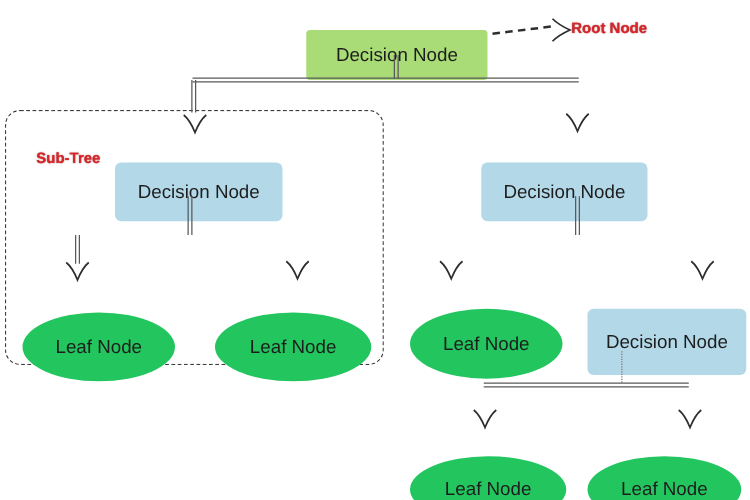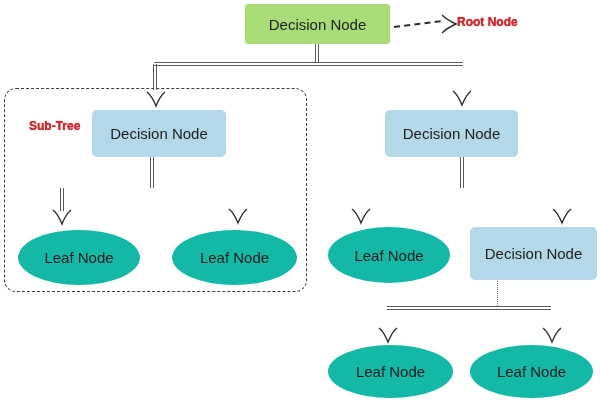--- a/index.html
+++ b/index.html
@@ -2,26 +2,26 @@
 <html><head>
 <meta charset="utf-8">
 <style>
   html,body{margin:0;padding:0;background:#fff;}
   .stage{
     position:relative;width:600px;height:400px;background:#ffffff;overflow:hidden;
     font-family:"Liberation Sans",sans-serif;color:#1a1a1a;
   }
   .node{
     position:absolute;display:flex;align-items:center;justify-content:center;
-    font-size:15px;color:#1d1d1d;text-align:center;box-sizing:border-box;
+    font-size:15px;color:#1d1d1d;text-align:center;box-sizing:border-box;margin-top:20px;
   }
   .box{border-radius:5px;}
   .green{background:#a9dc76;border-radius:3px;}
   .blue{background:#b3d8e8;}
-  .ellipse{background:#14b8a6;border-radius:50%;}
+  .ellipse{background:#22c55e;border-radius:50%;}
   .redlabel{
     position:absolute;font-size:12px;font-weight:bold;color:#d8262b;
     text-shadow:0 0 1px #8f181b;white-space:nowrap;
   }
   .subtree-box{
     position:absolute;left:4px;top:88px;width:303px;height:204px;
     border:1px dashed #3c3c3c;border-radius:12px;box-sizing:border-box;
   }
   
   .vline{

